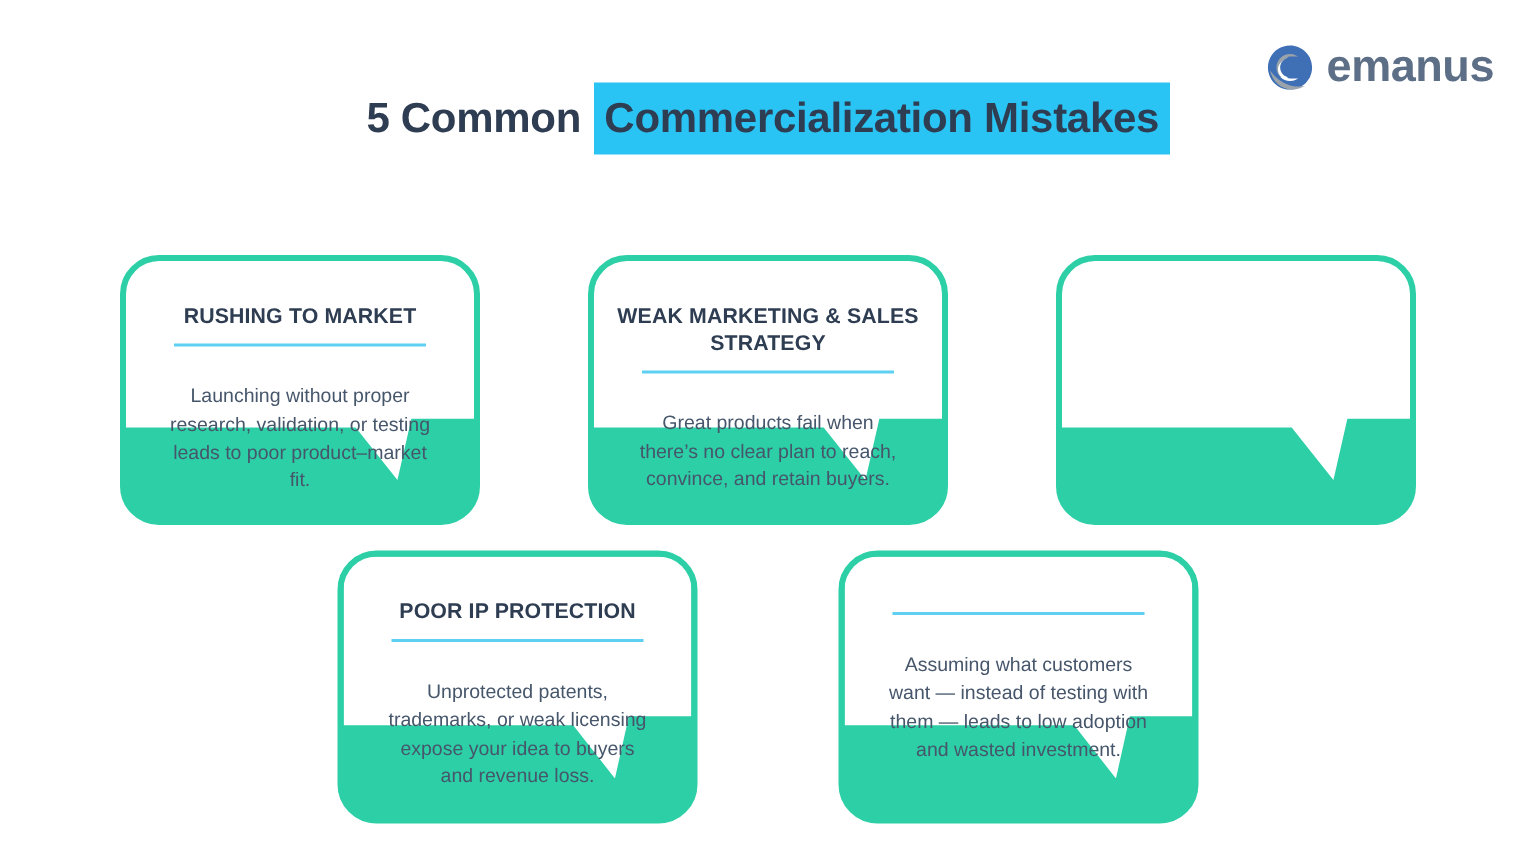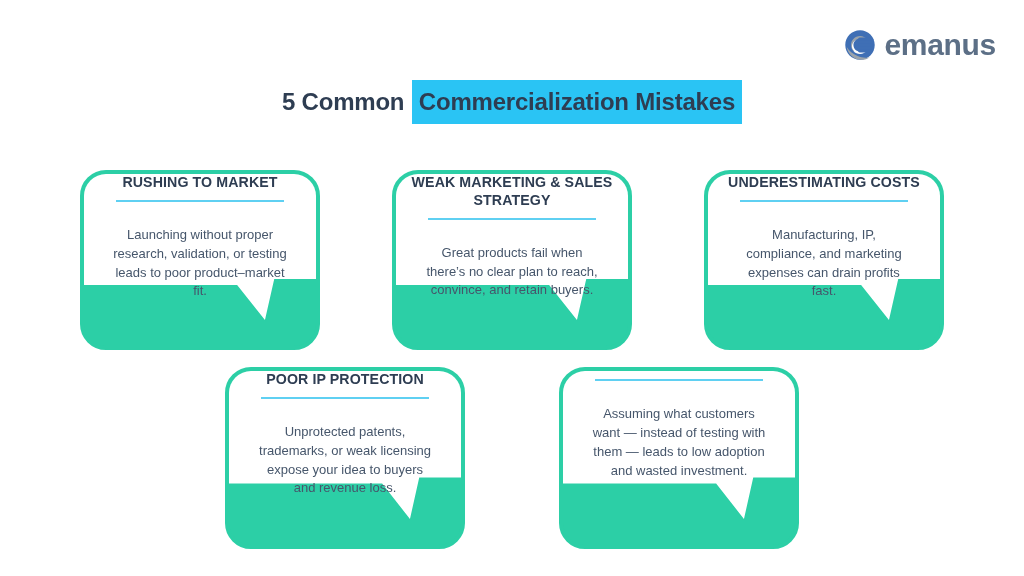--- a/index.html
+++ b/index.html
@@ -38,24 +38,24 @@
     letter-spacing: -0.3px;
     color: #5c6f86;
     line-height: 1;
     white-space: nowrap;
   }
 
   
   #page-title {
     position: absolute;
     left: 0;
-    top: 72px;
+    top: 44px;
     width: 1024px;
     text-align: center;
-    font-size: 24px;
+    font-size: 28px;
     font-weight: bold;
     color: #2e3d52;
     letter-spacing: -0.2px;
     white-space: nowrap;
   }
   #page-title .title-plain {
     padding-right: 1px;
   }
   #page-title .title-highlight {
     background: #2ac4f4;
@@ -118,21 +118,21 @@
         0% 0%, 100% 0%, 100% 72%,
         82% 72%, 78% 100%, 66% 76%, 0% 76%);
   }
 
   .card-content {
     position: absolute;
     left: 4px;
     right: 4px;
     top: 4px;
     bottom: 30px;
-    padding: 0 14px 0 14px;
+    padding: 29px 14px 0 14px;
     box-sizing: border-box;
     text-align: center;
     display: flex;
     flex-direction: column;
     align-items: center;
   }
 
   .card-heading {
     font-size: 14.2px;
     font-weight: bold;
@@ -192,25 +192,20 @@
     <div class="card-content">
       <div class="card-heading">WEAK MARKETING &amp; SALES STRATEGY</div>
       <div class="card-rule"></div>
       <div class="card-body">Great products fail when there’s no clear plan to reach, convince, and retain buyers.</div>
     </div>
   </div>
 
   <div class="mistake-card">
     <div class="card-shell"></div>
     <div class="card-bubble"></div>
-    <div class="card-content">
-      <div class="card-heading">UNDERESTIMATING COSTS</div>
-      <div class="card-rule"></div>
-      <div class="card-body">Manufacturing, IP, compliance, and marketing expenses can drain profits fast.</div>
-    </div>
   </div>
 
 </div>
 
 <div class="card-row" id="card-row-2">
 
   <div class="mistake-card">
     <div class="card-shell"></div>
     <div class="card-bubble"></div>
     <div class="card-content">

